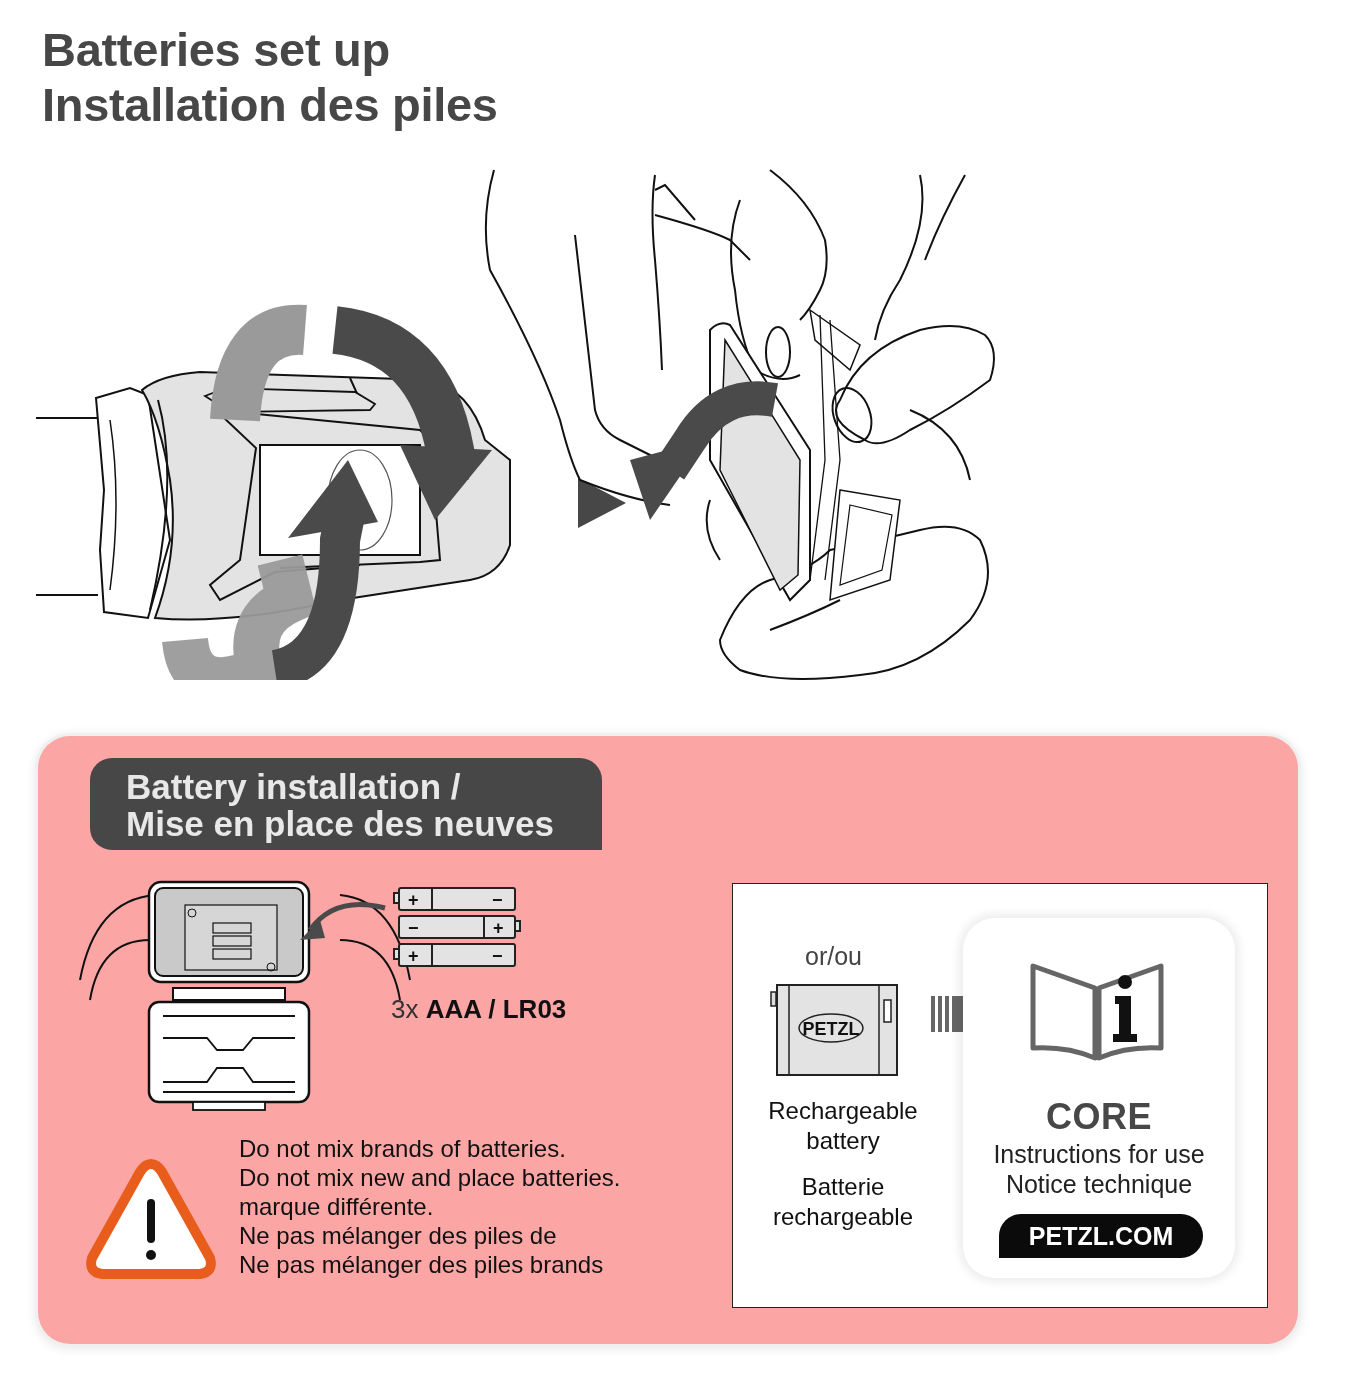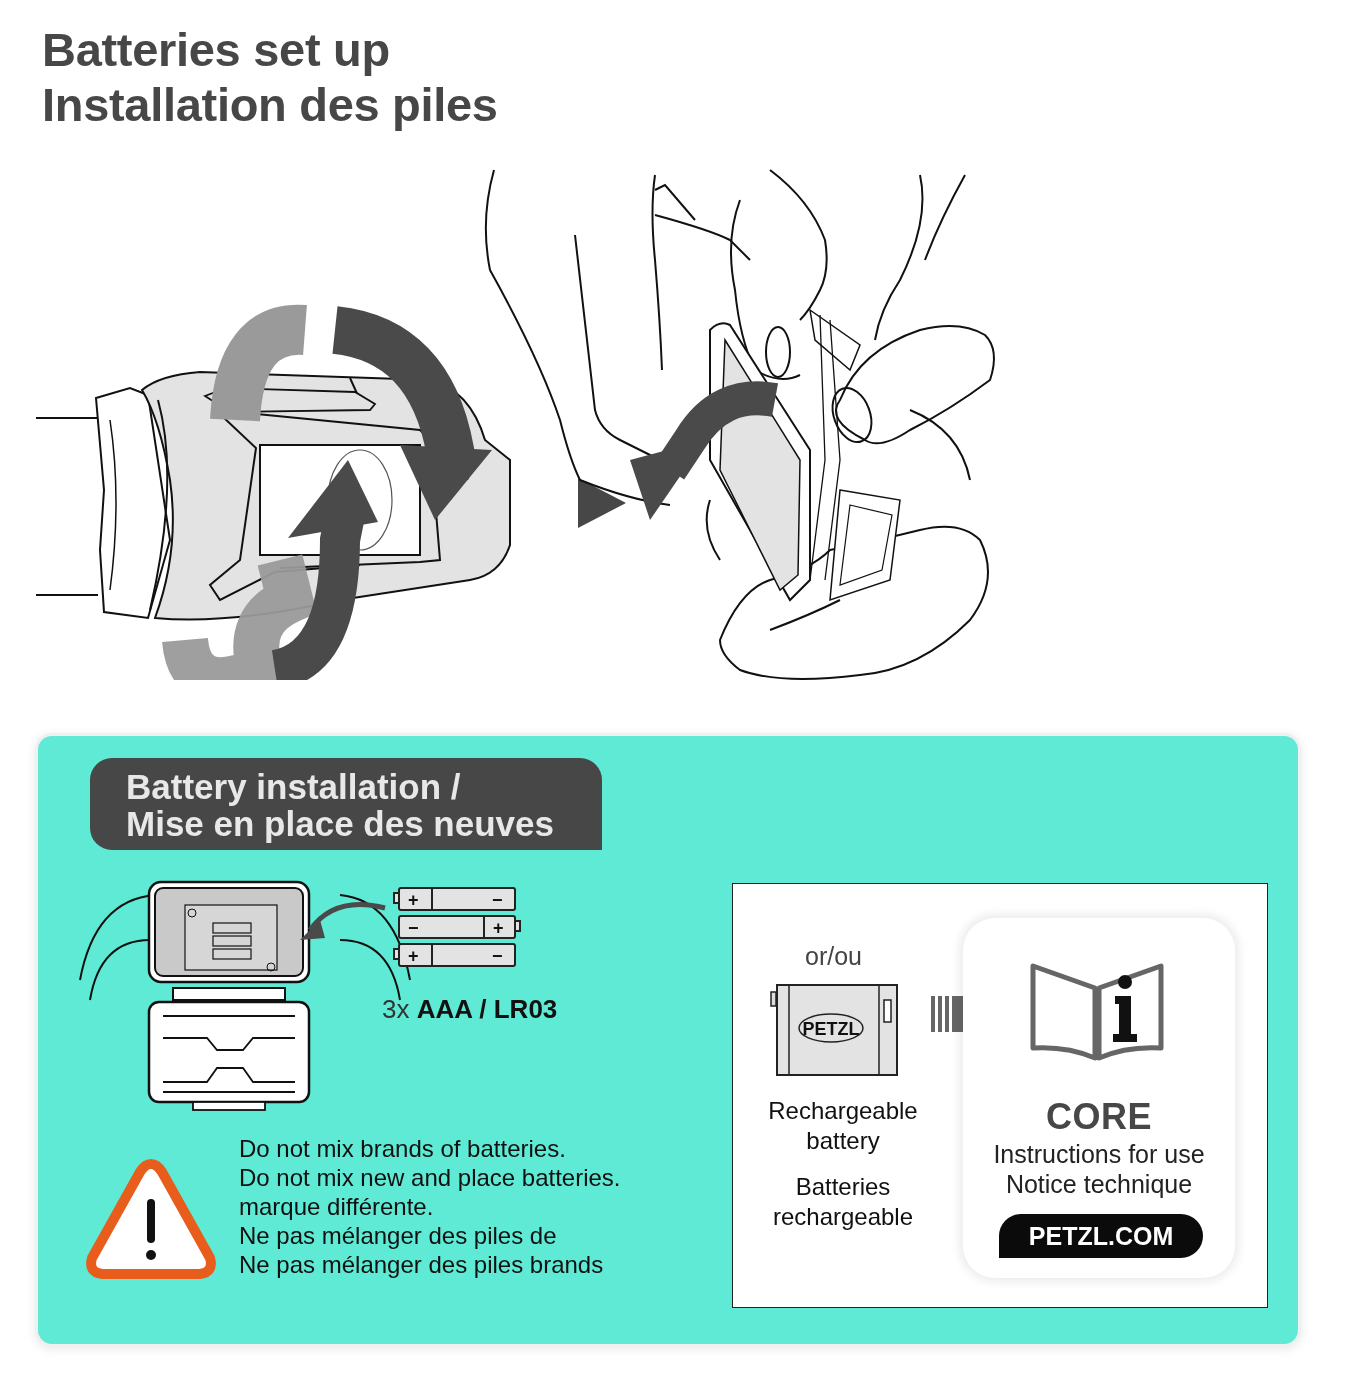--- a/index.html
+++ b/index.html
@@ -6,28 +6,28 @@
   html, body { width: 1352px; height: 1384px; background: #ffffff; overflow: hidden; }
   body { position: relative; font-family: "Liberation Sans", sans-serif; color: #000; }
 
   .page-title { position: absolute; left: 42px; top: 22px; font-weight: bold; font-size: 47px; line-height: 55px; color: #474747; letter-spacing: -0.3px; }
   .page-title div { white-space: nowrap; }
 
   .illus { position: absolute; }
   #illus-headlamp { left: 30px; top: 300px; width: 600px; height: 380px; }
   #illus-hands { left: 480px; top: 160px; width: 830px; height: 560px; }
 
-  .panel { position: absolute; left: 38px; top: 736px; width: 1260px; height: 608px; background: #5eead4; border-radius: 14px;
+  .panel { position: absolute; left: 38px; top: 736px; width: 1260px; height: 608px; background: #fca5a5; border-radius: 32px;
            box-shadow: 0 0 0 3px #f0f0f0, 0 2px 10px 4px rgba(0,0,0,0.08); }
   .panel-header { position: absolute; left: 52px; top: 22px; width: 512px; height: 92px; background: #474747; border-radius: 22px 22px 0 22px; }
   .panel-header .txt { position: absolute; left: 36px; top: 10px; color: #e8e8e8; font-size: 35px; font-weight: bold; line-height: 37px; white-space: nowrap; }
 
   .batt-fig { position: absolute; left: 37px; top: 134px; width: 340px; height: 250px; }
   .aaa-stack { position: absolute; left: 354px; top: 150px; width: 130px; height: 90px; }
-  .aaa-label { position: absolute; left: 344px; top: 258px; font-size: 26px; white-space: nowrap; color: #111; }
+  .aaa-label { position: absolute; left: 353px; top: 258px; font-size: 26px; white-space: nowrap; color: #111; }
   .aaa-label .pre { font-weight: normal; color: #333; }
   .aaa-label .bold { font-weight: bold; }
 
   .warn-icon { position: absolute; left: 44px; top: 418px; width: 138px; height: 130px; }
   .warn-text { position: absolute; left: 201px; top: 398px; font-size: 24px; line-height: 29px; color: #111; }
   .warn-text div { white-space: nowrap; }
 
   .info-box { position: absolute; left: 694px; top: 147px; width: 536px; height: 425px; border: 1.5px solid #222; background: #fff; }
   .or-label { position: absolute; left: 72px; top: 58px; font-size: 25px; color: #444; }
   .recharge-batt { position: absolute; left: 36px; top: 98px; width: 130px; height: 96px; }
@@ -194,21 +194,21 @@
       <line x1="20" y1="3" x2="20" y2="93" stroke="#222" stroke-width="1.5"></line>
       <line x1="110" y1="3" x2="110" y2="93" stroke="#222" stroke-width="1.5"></line>
       <rect x="115" y="18" width="7" height="22" fill="#fff" stroke="#222" stroke-width="1.5"></rect>
       <ellipse cx="62" cy="46" rx="32" ry="14" fill="none" stroke="#222" stroke-width="1.5"></ellipse>
       <text x="62" y="53" text-anchor="middle" font-family="Liberation Sans, sans-serif" font-weight="bold" font-size="18" fill="#111">PETZL</text>
     </svg>
     <div class="recharge-label">
       <div>Rechargeable</div>
       <div>battery</div>
       <div class="gap"></div>
-      <div>Batteries</div>
+      <div>Batterie</div>
       <div>rechargeable</div>
     </div>
     <svg class="arrow-right" viewBox="0 0 90 80">
       <rect x="0" y="22" width="4" height="36" fill="#666"></rect>
       <rect x="7" y="22" width="4" height="36" fill="#666"></rect>
       <rect x="14" y="22" width="4" height="36" fill="#666"></rect>
       <rect x="21" y="22" width="30" height="36" fill="#666"></rect>
       <polygon points="51,0 88,40 51,80" fill="#666"></polygon>
     </svg>
 

